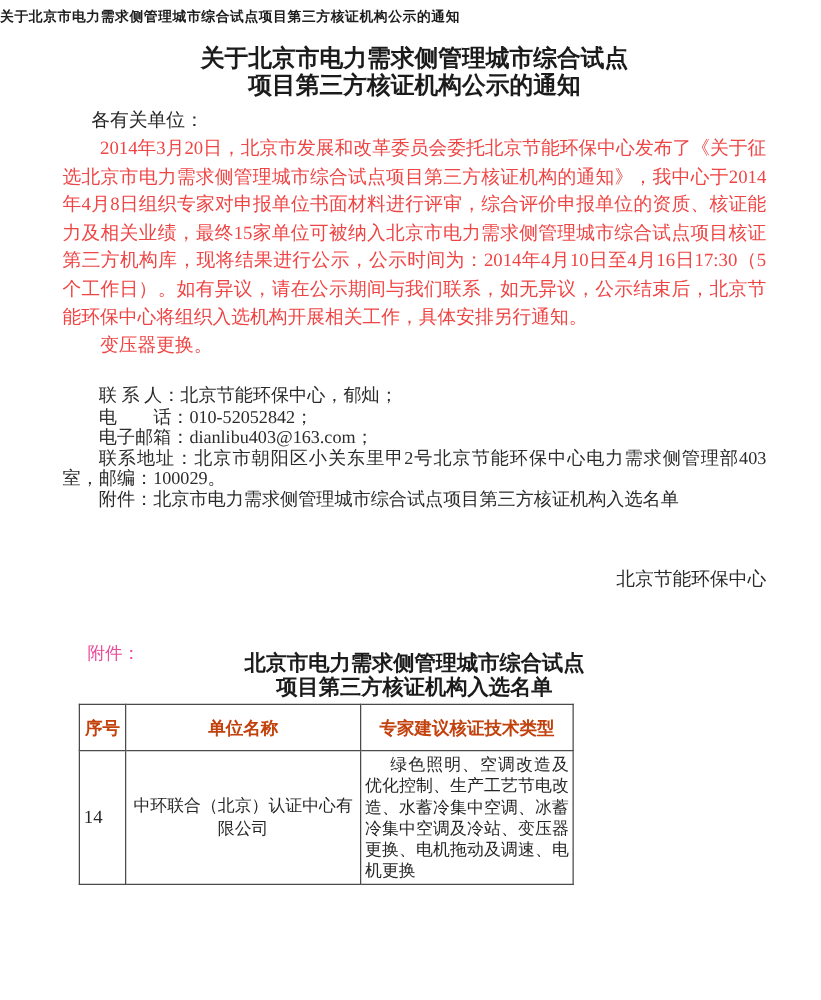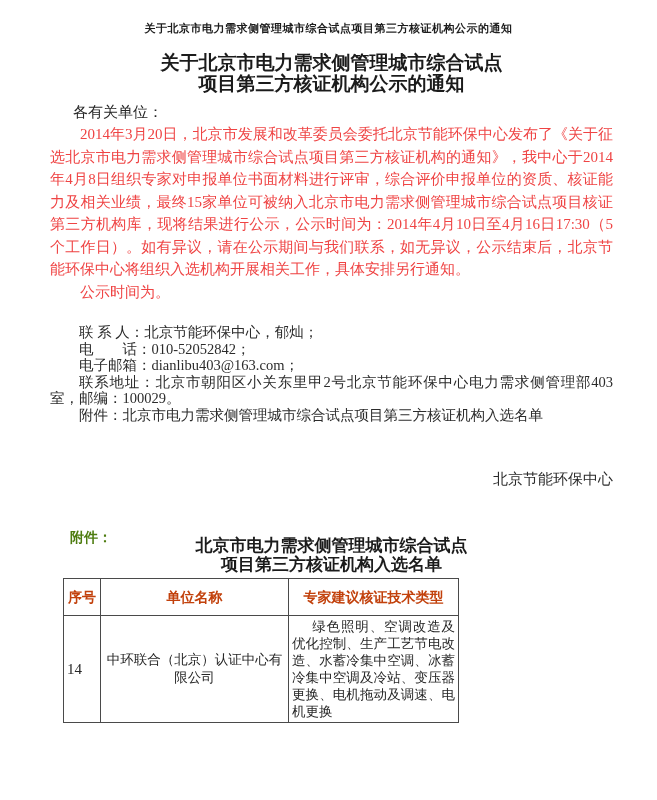--- a/index.html
+++ b/index.html
@@ -10,22 +10,22 @@
     height: 800px;
     margin: 0 auto;
     background: #ffffff;
     overflow: hidden;
     font-family: "Liberation Serif", "DejaVu Serif", serif;
     color: #262626;
   }
   .content { padding: 0 44px 0 50px; }
 
   .page-header {
-    padding-top: 21px;
-    text-align: center;
+    padding-top: 6px;
+    text-align: left;
     font-family: Liberation Sans, sans-serif;
     font-weight: bold;
     font-size: 11px;
     letter-spacing: 0.5px;
     color: #1d1d1d;
   }
 
   .doc-title {
     margin-top: 16px;
     text-align: center;
@@ -72,22 +72,21 @@
     color: #2b2b2b;
   }
   .signature .sig-date { padding-right: 7px; }
 
   .attachment-section { position: relative; margin-top: 40px; }
   .attachment-label {
     position: absolute;
     left: 20px;
     top: 0;
     font-size: 14px;
-    color: #4d7c0f;
-    font-weight: bold;
+    color: #ec4899;
   }
   .attachment-title {
     padding-top: 7px;
     text-align: center;
     font-family: Liberation Sans, sans-serif;
     font-weight: bold;
     font-size: 17px;
     line-height: 19px;
     color: #1b1b1b;
   }
@@ -150,21 +149,21 @@
 
     <div class="doc-title">
       <div>关于北京市电力需求侧管理城市综合试点</div>
       <div>项目第三方核证机构公示的通知</div>
     </div>
 
     <div class="salutation">各有关单位：</div>
 
     <div class="body-para">2014年3月20日，北京市发展和改革委员会委托北京节能环保中心发布了《关于征选北京市电力需求侧管理城市综合试点项目第三方核证机构的通知》，我中心于2014年4月8日组织专家对申报单位书面材料进行评审，综合评价申报单位的资质、核证能力及相关业绩，最终15家单位可被纳入北京市电力需求侧管理城市综合试点项目核证第三方机构库，现将结果进行公示，公示时间为：2014年4月10日至4月16日17:30（5个工作日）。如有异议，请在公示期间与我们联系，如无异议，公示结束后，北京节能环保中心将组织入选机构开展相关工作，具体安排另行通知。</div>
 
-    <div class="body-para">公示时间为。</div>
+    <div class="body-para">变压器更换。</div>
 
     <div class="contact-block">
       <div class="contact-line">联 系 人：北京节能环保中心，郁灿；</div>
       <div class="contact-line">电　　话：010-52052842；</div>
       <div class="contact-line">电子邮箱：dianlibu403@163.com；</div>
       <div class="contact-line">联系地址：北京市朝阳区小关东里甲2号北京节能环保中心电力需求侧管理部403室，邮编：100029。</div>
       <div class="contact-line">附件：北京市电力需求侧管理城市综合试点项目第三方核证机构入选名单</div>
     </div>
 
     <div class="signature">

